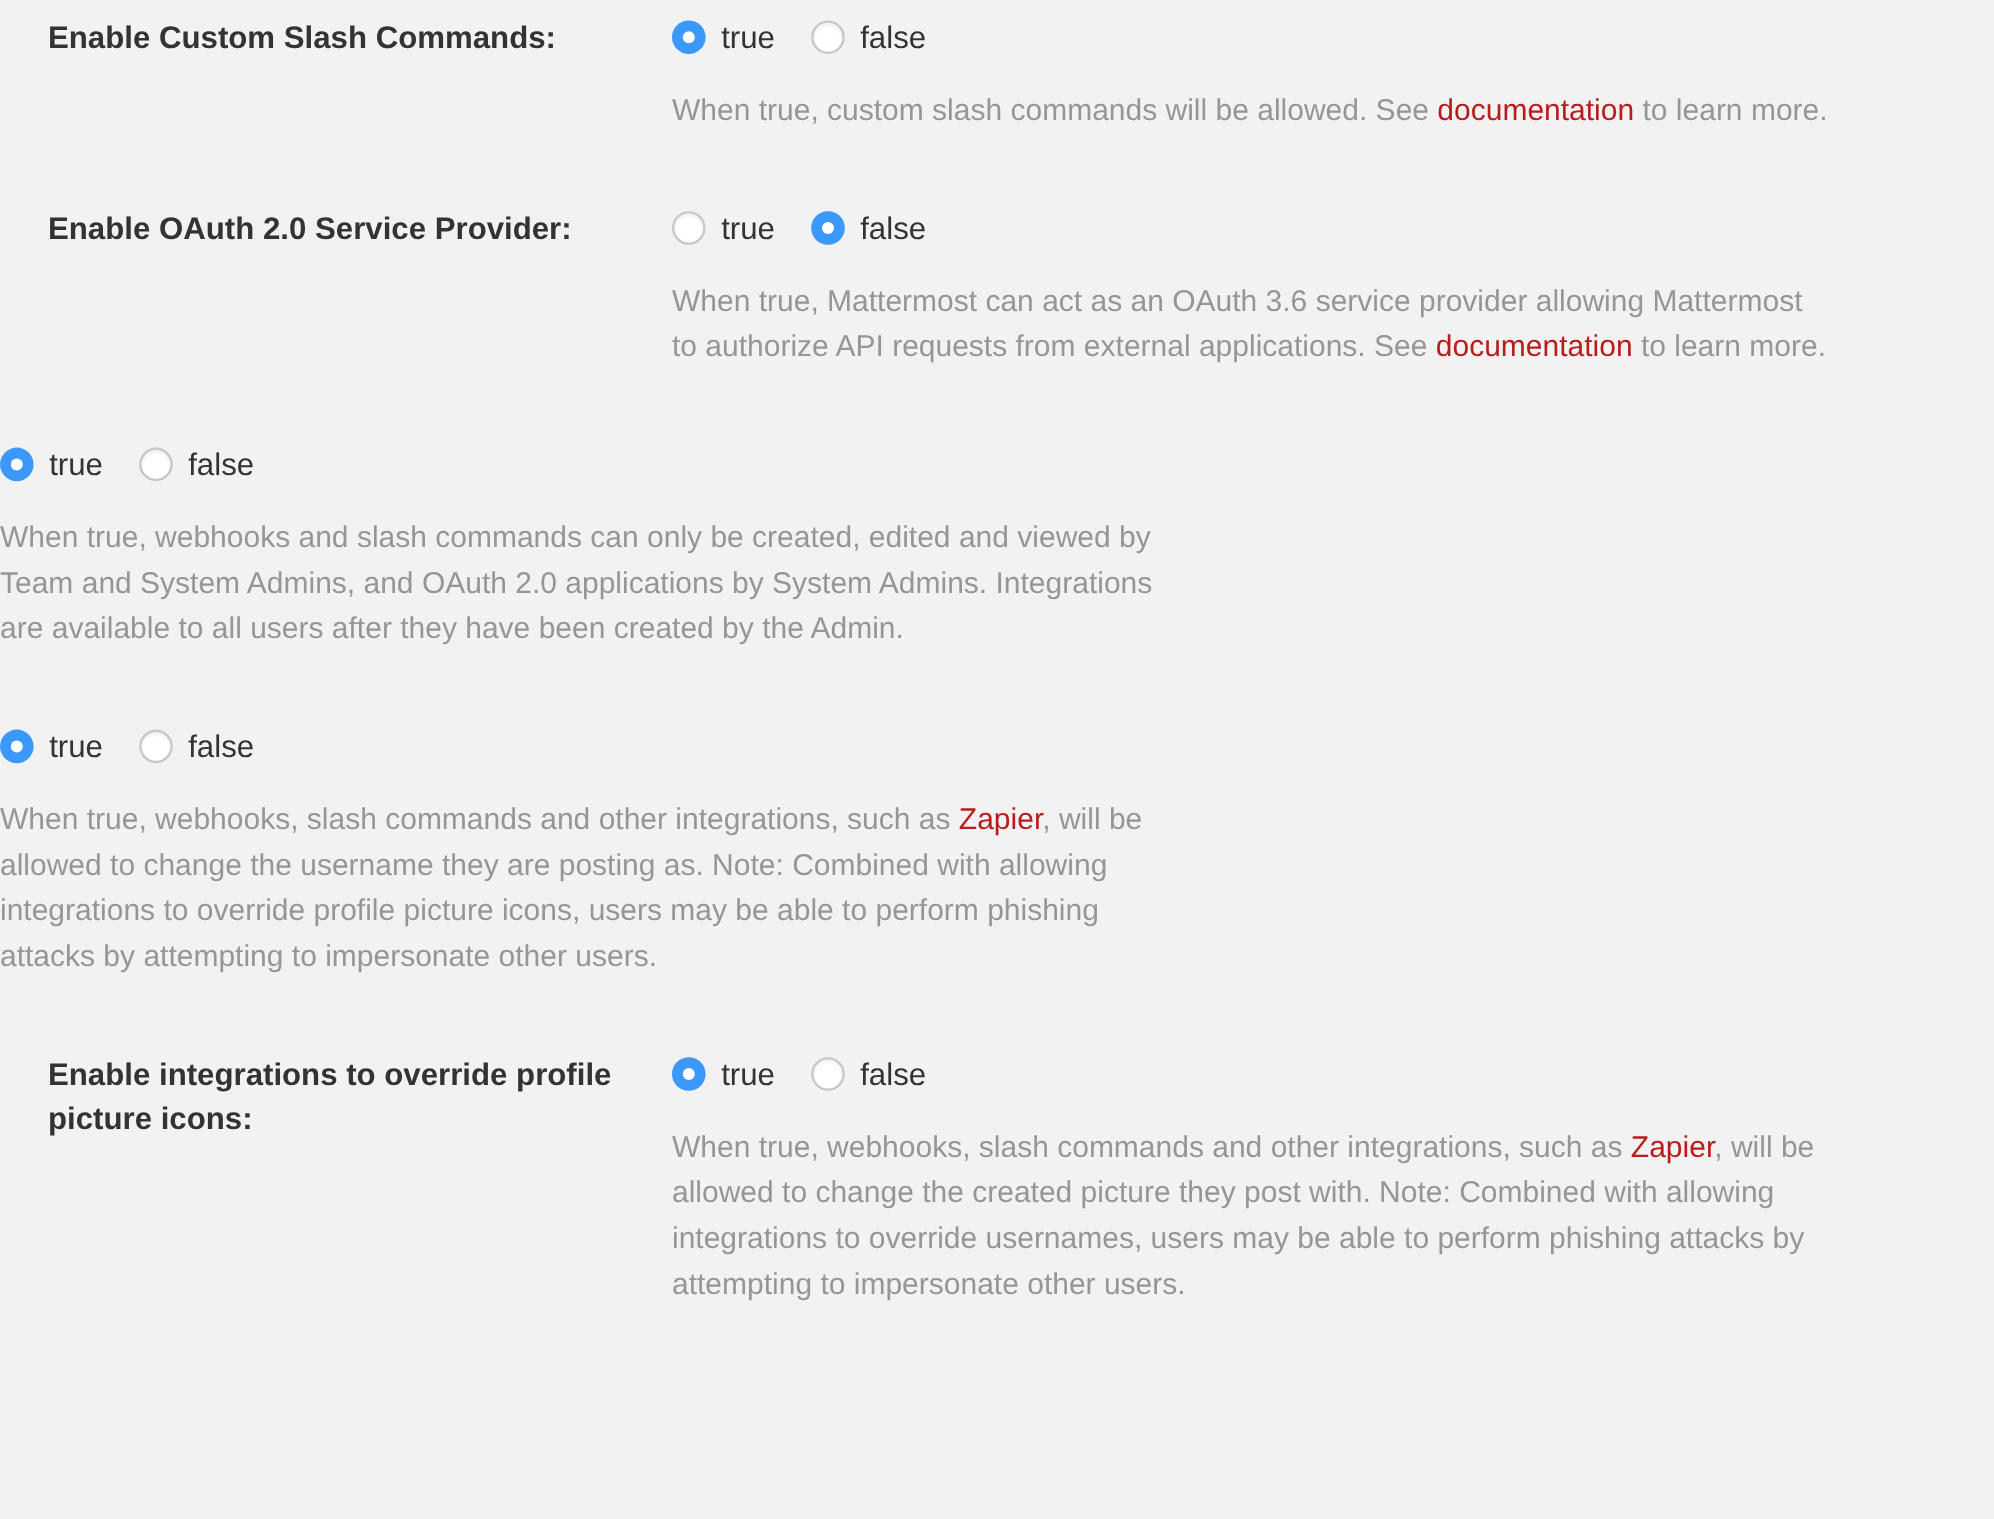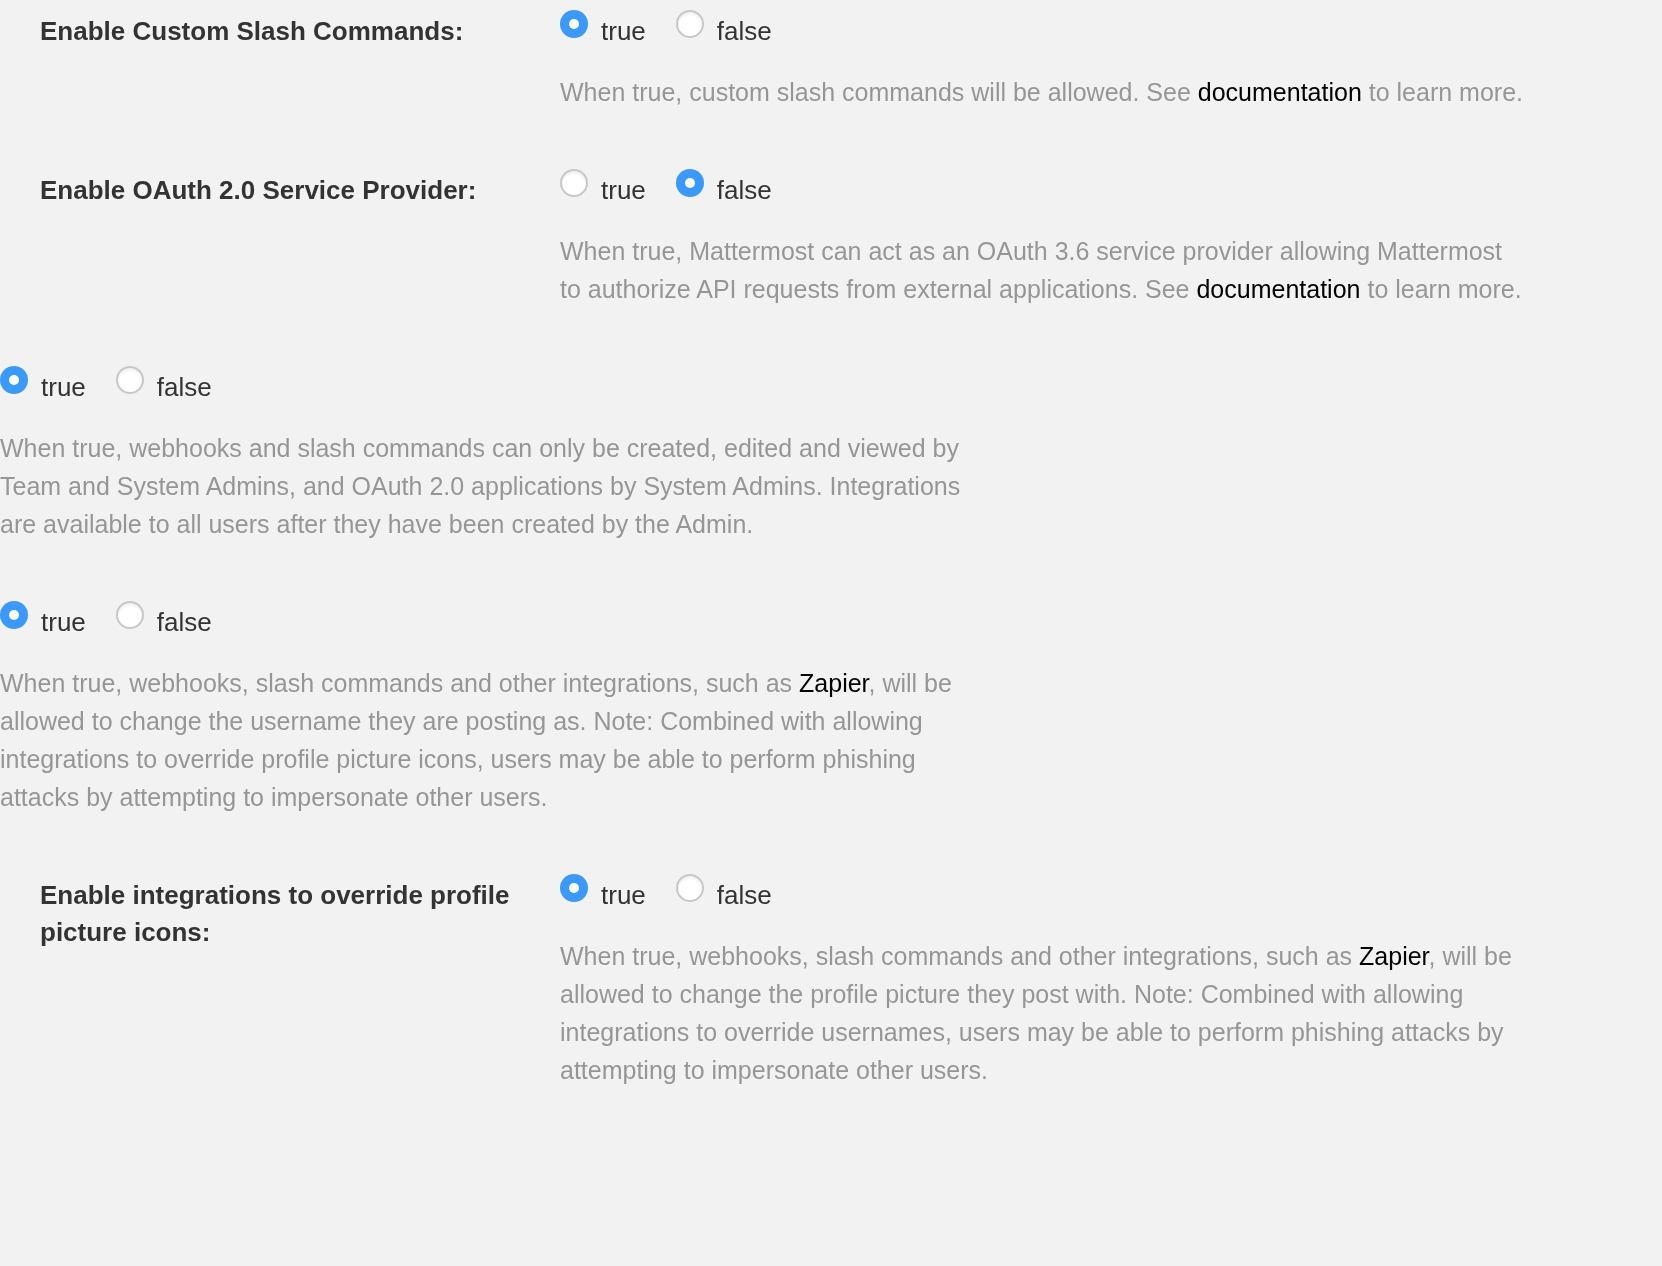--- a/index.html
+++ b/index.html
@@ -35,20 +35,21 @@
     box-sizing: border-box;
     width: 1000px;
   }
   .radio-row {
     display: flex;
     align-items: center;
     height: 42px;
   }
   .radio-option {
     display: flex;
+    align-items: center;
     cursor: pointer;
   }
   .radio-option + .radio-option {
     margin-left: 30px;
   }
   .radio-circle {
     box-sizing: border-box;
     width: 28px;
     height: 28px;
     border-radius: 50%;
@@ -78,21 +79,21 @@
     line-height: 42px;
   }
   .help-text {
     margin: 21px 0 0 0;
     max-width: 968px;
     font-size: 25px;
     line-height: 38px;
     color: #969696;
   }
   .help-text a {
-    color: #000000;
+    color: #b91c1c;
     text-decoration: none;
     cursor: pointer;
   }
 </style>
 </head>
 <body>
 
 <div class="settings">
   <div id="settings-container">
   <div class="form-group">
@@ -177,17 +178,17 @@
               <span class="radio-circle selected">
                 <span class="radio-dot"></span>
               </span>
               <span class="radio-label">true</span>
             </span>
             <span class="radio-option">
               <span class="radio-circle unselected"></span>
               <span class="radio-label">false</span>
             </span>
           </div>
-      <p class="help-text"><span>When true, webhooks, slash commands and other integrations, such as </span><a>Zapier</a><span>, will be allowed to change the profile picture they post with. Note: Combined with allowing integrations to override usernames, users may be able to perform phishing attacks by attempting to impersonate other users.</span></p>
+      <p class="help-text"><span>When true, webhooks, slash commands and other integrations, such as </span><a>Zapier</a><span>, will be allowed to change the created picture they post with. Note: Combined with allowing integrations to override usernames, users may be able to perform phishing attacks by attempting to impersonate other users.</span></p>
     </div>
   </div>
 </div>
 </div>
 
 </body></html>

